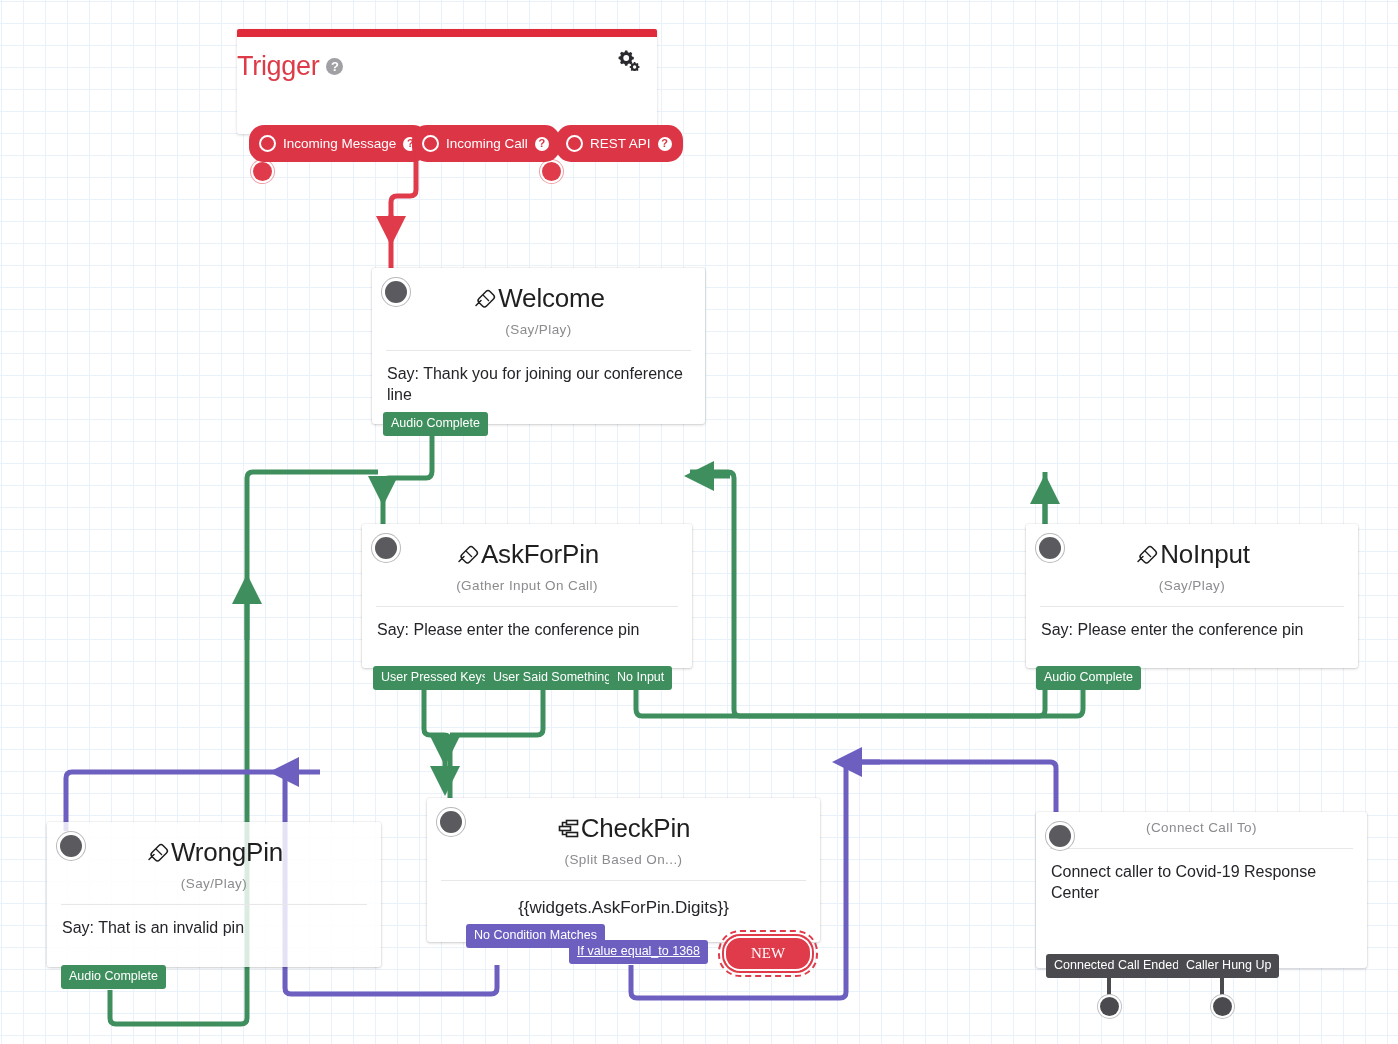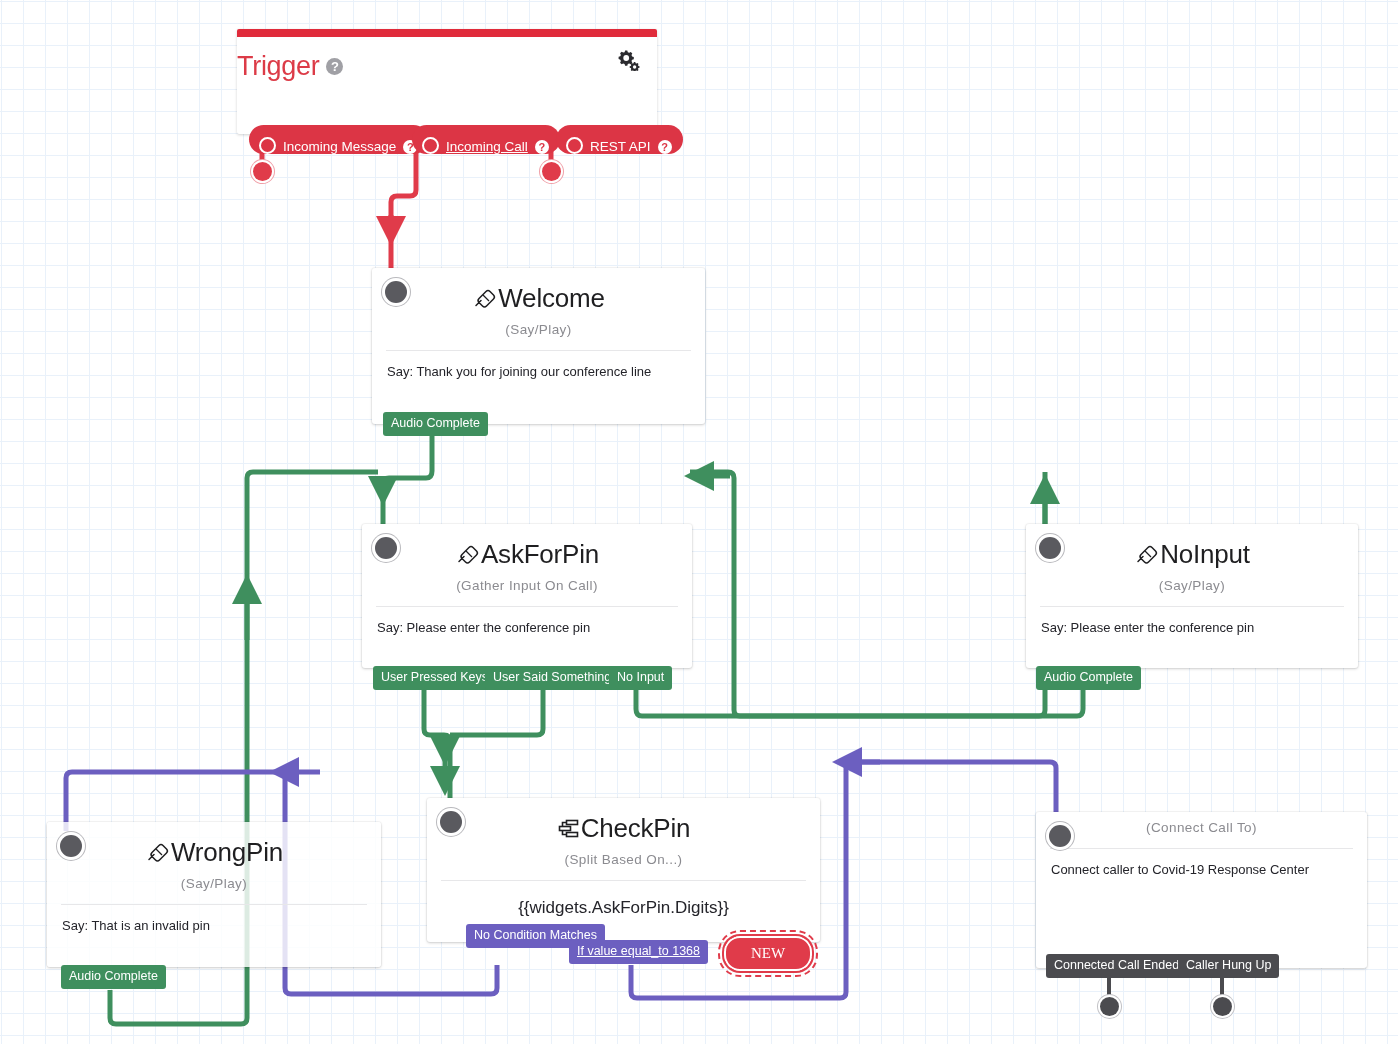--- a/index.html
+++ b/index.html
@@ -61,21 +61,21 @@
     padding-top: 8px;
     letter-spacing: .4px;
   }
   .node-hr {
     margin: 13px 14px 0 14px;
     height: 1px;
     background: #e7e7e9;
   }
   .node-body {
     padding: 12px 15px 0 15px;
-    font-size: 13px;
+    font-size: 16px;
     line-height: 1.32;
     color: #24242a;
   }
   .node-body.center { text-align: center; font-size: 17px; padding-top: 16px; }
 
   
   .entry-dot {
     position: absolute;
     left: 13px;
     top: 13px;
@@ -132,25 +132,25 @@
     letter-spacing: -.3px;
   }
   #trigger-gear {
     position: absolute;
     right: 17px; top: 20px;
     width: 24px; height: 22px;
   }
   .trig-pill {
     position: absolute;
     top: 96px;
-    height: 29px;
+    height: 37px;
     background: #dc3545;
     border-radius: 15px;
     display: flex;
-    align-items: flex-end;
+    align-items: center;
     gap: 7px;
     padding: 0 11px 0 10px;
     color: #fff;
     font-size: 13.5px;
     white-space: nowrap;
     z-index: 9;
   }
   .trig-ring {
     width: 13px; height: 13px;
     border: 2px solid #ffffff;
@@ -288,21 +288,21 @@
         <path d="M17.6 14.2l.3-1.1h1.4l.3 1.1.9.4 1-.5 1 1-.5 1 .4.9 1.1.3v1.4l-1.1.3-.4.9.5 1-1 1-1-.5-.9.4-.3 1.1h-1.4l-.3-1.1-.9-.4-1 .5-1-1 .5-1-.4-.9-1.1-.3v-1.4l1.1-.3.4-.9-.5-1 1-1 1 .5z"></path>
         <circle cx="18.6" cy="18" r="1.7" fill="#ffffff"></circle>
       </g>
     </svg>
 
     <div class="trig-pill" style="left:12px;">
       <span class="trig-ring"></span>
       <span>Incoming Message</span>
       <span class="q-badge">?</span>
     </div>
-    <div class="trig-pill" style="left:175px;text-decoration:underline;">
+    <div class="trig-pill" style="left:175px;">
       <span class="trig-ring"></span>
       <span>Incoming Call</span>
       <span class="q-badge">?</span>
     </div>
     <div class="trig-pill" style="left:298px;margin-left:21px;">
       <span class="trig-ring"></span>
       <span>REST API</span>
       <span class="q-badge">?</span>
     </div>
   </div>

